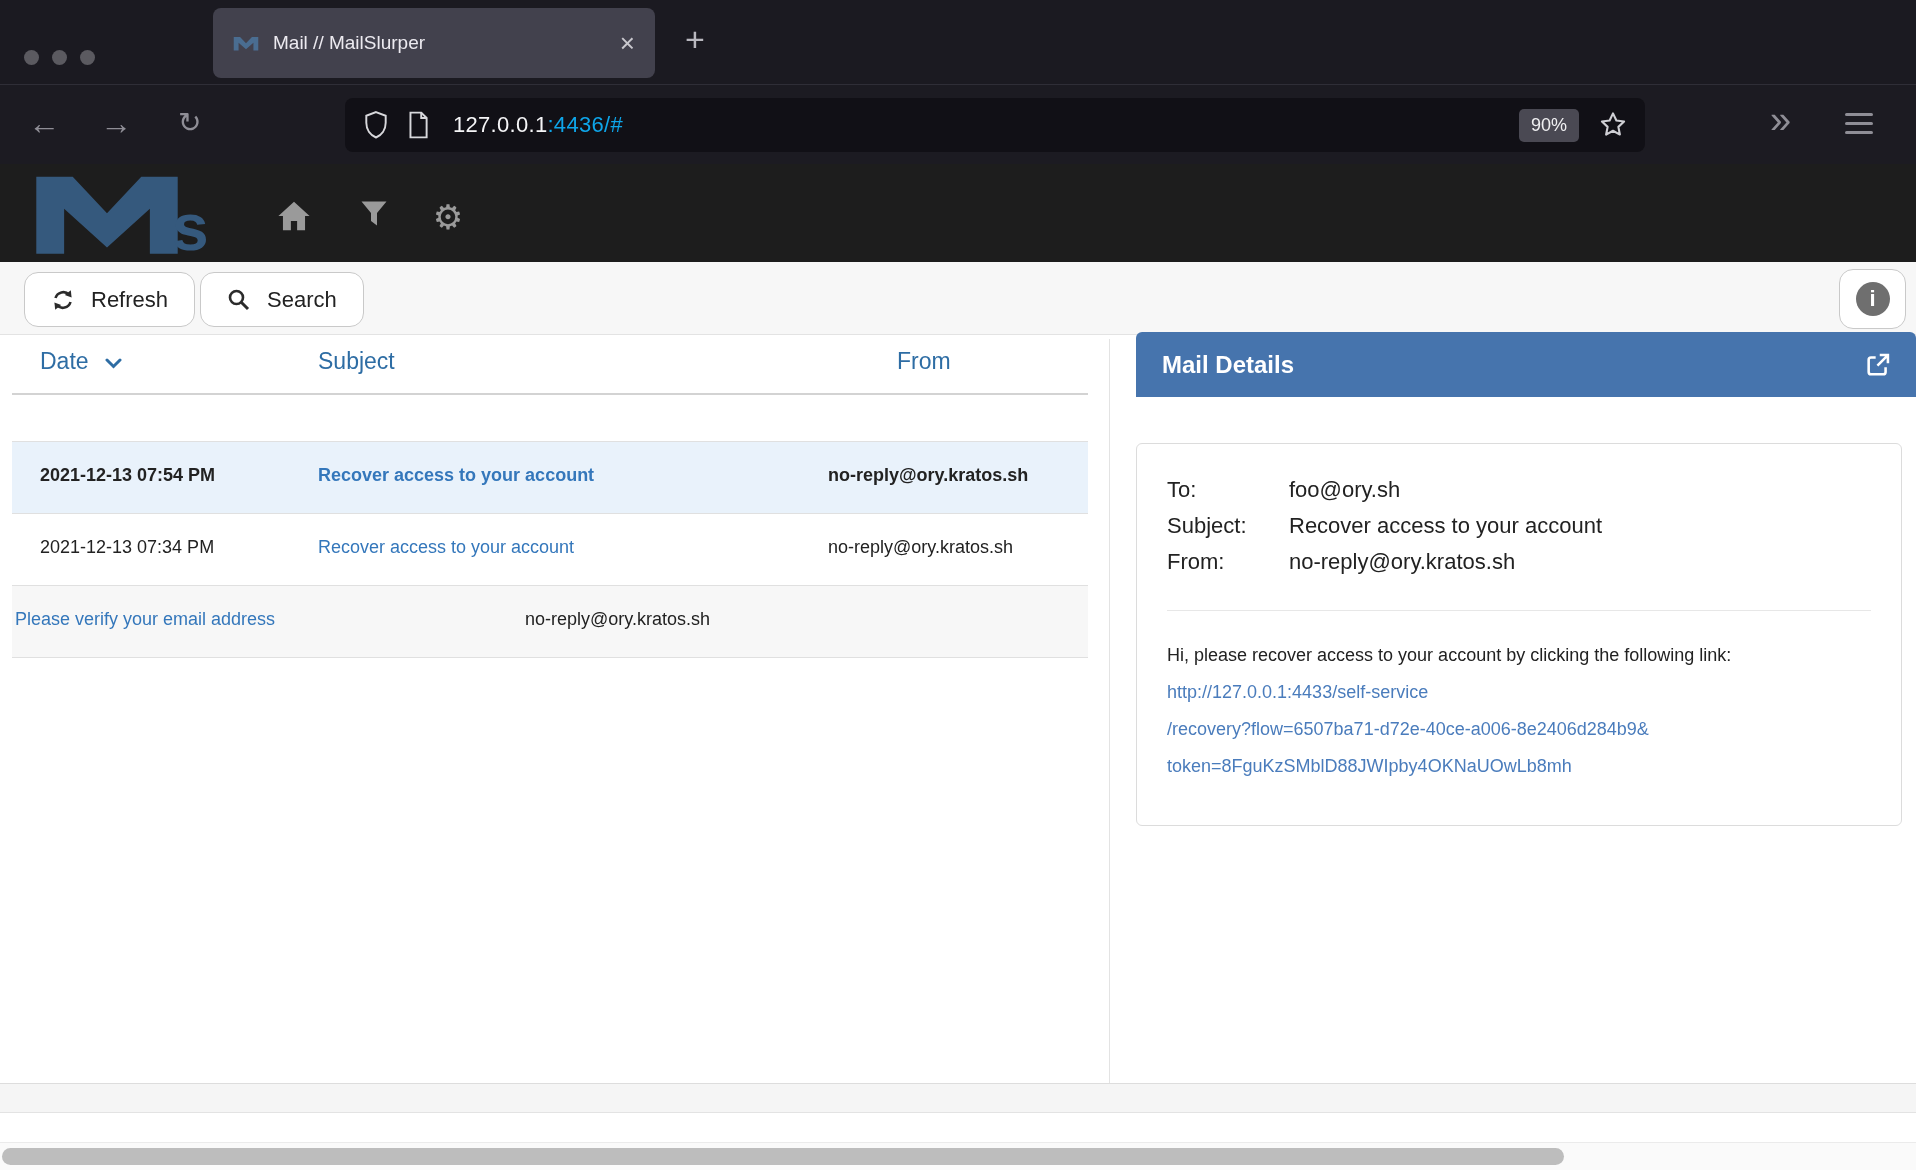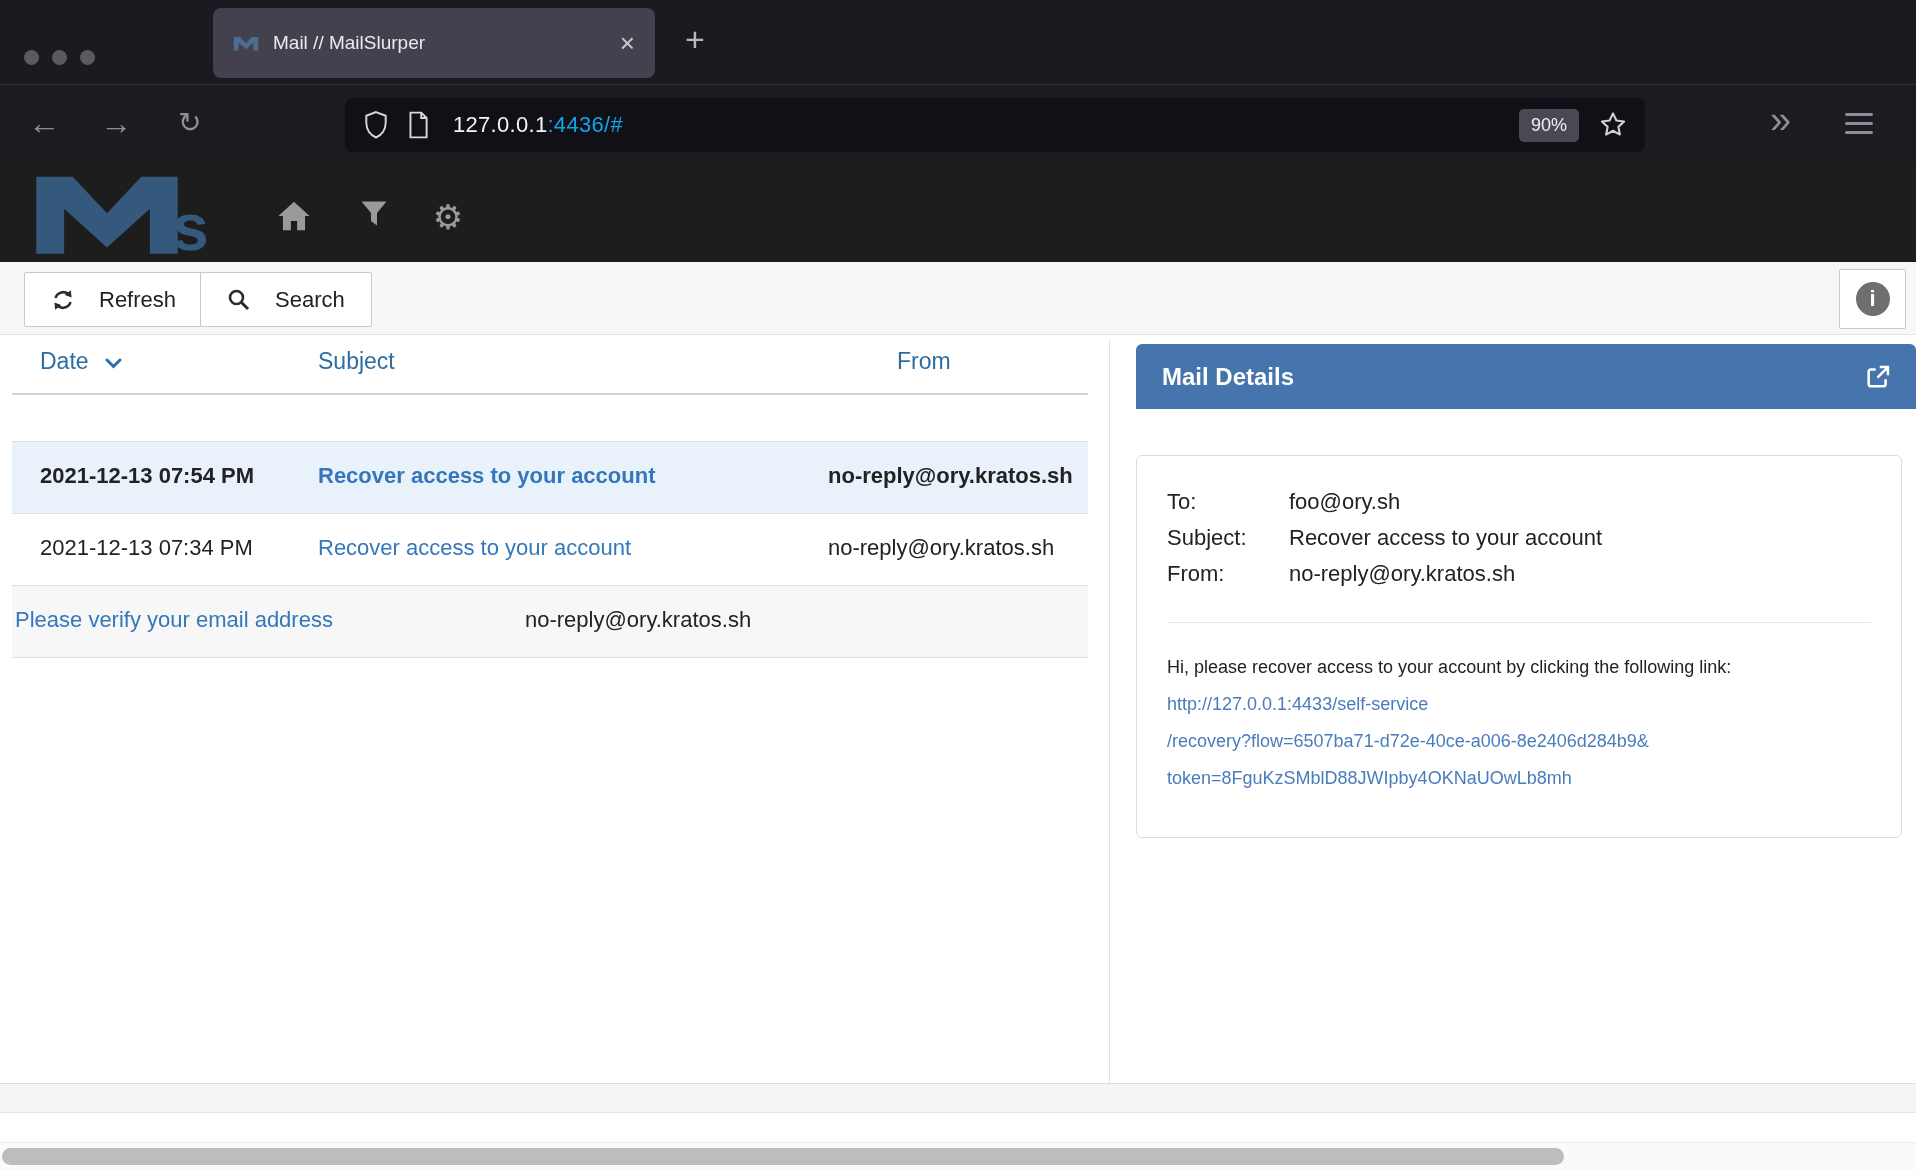--- a/index.html
+++ b/index.html
@@ -45,50 +45,50 @@
   .nav-icon { position:absolute; top:36px; width:36px; height:34px; text-align:center; }
   .nav-icon.home { left:276px; }
   .nav-icon.filter { left:356px; }
   .nav-icon.gear { left:430px; color:#9a9a9a; font-size:34px; line-height:34px;
                    font-family:"DejaVu Sans", sans-serif; }
 
   
   .actionbar { position:absolute; left:0; top:262px; width:1916px; height:73px; background:#f7f7f7;
                border-bottom:1px solid #e3e3e3; }
   .btn { position:absolute; top:10px; height:55px; background:#fff; border:1px solid #c9c9c9;
-         border-radius:2px; display:flex; align-items:center; gap:24px; padding:0 26px;
+         border-radius:14px; display:flex; align-items:center; gap:16px; padding:0 26px;
          font-size:22px; color:#222; font-family:"Liberation Sans", sans-serif; cursor:pointer; }
   .btn.refresh { left:24px; }
   .btn.search { left:200px; }
   .btn.info { left:1839px; width:67px; height:60px; top:7px; padding:0; justify-content:center; }
   .info-circle { width:34px; height:34px; border-radius:50%; background:#6f6f6f; color:#fff;
                  font-weight:bold; font-size:22px; display:flex; align-items:center; justify-content:center; }
 
   
   .mail-list { position:absolute; left:12px; top:348px; width:1076px; }
   .lhead { display:flex; color:#2e6da4; font-weight:normal; font-size:23px;
            padding-bottom:18px; border-bottom:2px solid #d3d3d3; }
   .lhead .sort { margin-left:10px; }
   .lrows { margin-top:46px; }
-  .lrow { display:flex; font-size:22px; line-height:33px; color:#222;
+  .lrow { display:flex; font-size:18px; line-height:33px; color:#222;
           padding:17px 0 21px; border-bottom:1px solid #e0e0e0; background:#fff; cursor:pointer; }
   .lrow:first-child { border-top:1px solid #e0e0e0; }
   .lrow.selected { background:#e9f2fb; }
   .lrow.selected .c, .lrow.selected a { font-weight:bold; }
   .lrow.alt { background:#f7f7f7; }
   .c.date { width:303px; padding-left:28px; padding-right:50px; }
   .c.subj { width:513px; padding-left:3px; }
   .c.from { width:260px; padding-right:8px; }
   .lhead .c.from { padding-left:69px; }
   .c.subj a { color:#3477bb; text-decoration:none; }
 
   .v-divider { position:absolute; left:1109px; top:339px; width:1px; height:744px; background:#e3e3e3; }
 
   
-  .details { position:absolute; left:1136px; top:344px; width:780px; }
+  .details { position:absolute; left:1136px; top:332px; width:780px; }
   .details-header { height:65px; background:#4674ad; border-radius:6px 6px 0 0; display:flex;
                     align-items:center; padding:0 24px 0 26px; }
   .details-header h2 { color:#fff; font-size:24px; font-weight:bold; }
   .details-header .ext { margin-left:auto; width:28px; height:28px; }
   .details-card { margin-top:46px; width:766px; border:1px solid #dcdcdc; border-radius:6px;
                   background:#fff; padding:28px 30px 40px; }
   .meta-row { font-size:22px; line-height:36px; color:#222; }
   .meta-label { display:inline-block; width:122px; }
   .details-card hr { border:none; border-top:1px solid #e7e7e7; margin:30px 0 26px; }
   .mail-body { font-size:18px; line-height:37px; color:#222; }

